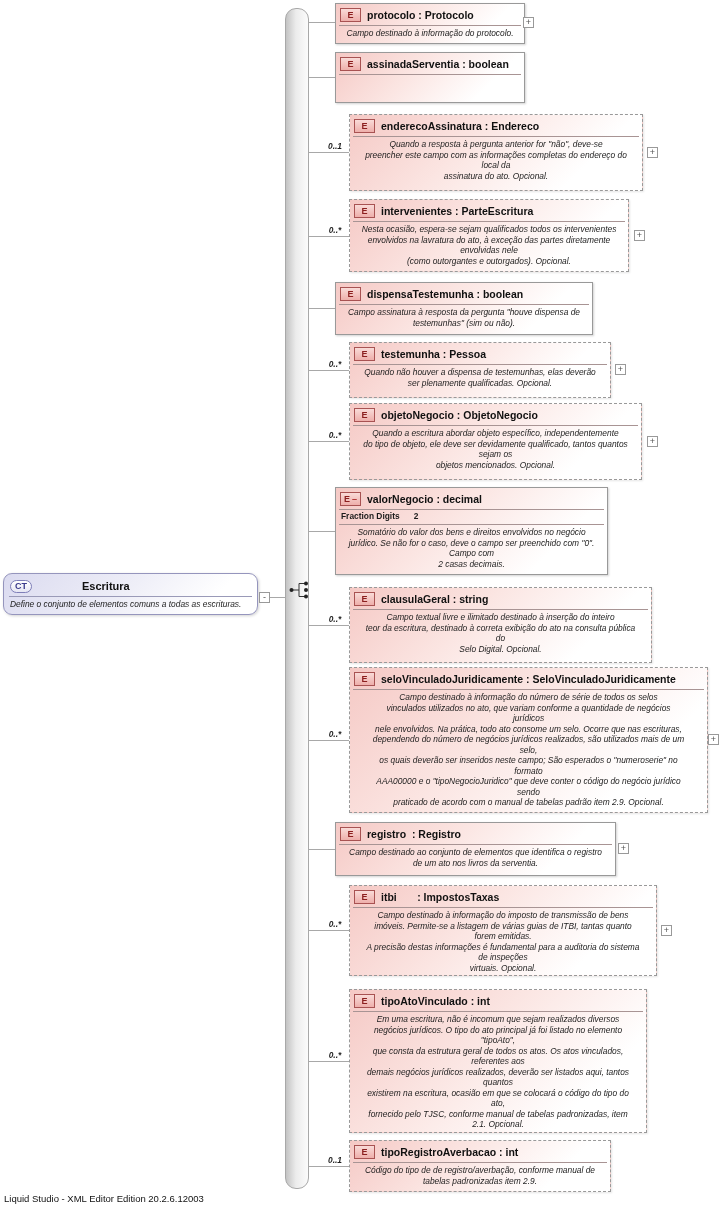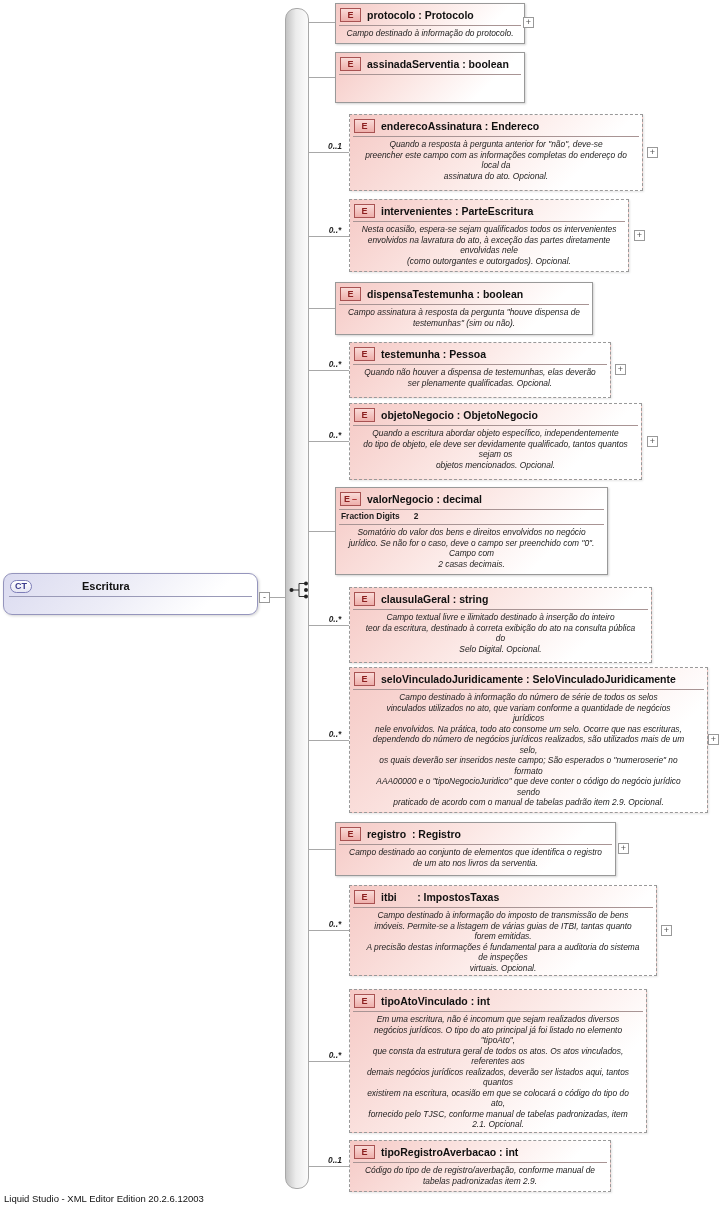--- a/index.html
+++ b/index.html
@@ -58,20 +58,21 @@
 <body>
 
 <div id="canvas">
 
   <div class="ct-box">
     <div class="ct-head">
       <span class="ct-badge">CT</span>
       <span class="ct-title">Escritura</span>
     </div>
     <div class="ct-div"></div>
+    <div class="ct-desc">Define o conjunto de elementos comuns a todas as escrituras.</div>
   </div>
 
   <div class="collapse">-</div>
   <div class="hline" style="left:270px;top:597px;width:15px"></div>
 
   <div class="seq-bar"></div>
   <svg class="seq-glyph" width="24" height="20" viewBox="0 0 24 20">
     <line x1="3" y1="10" x2="11" y2="10" stroke="#333" stroke-width="1"></line>
     <line x1="11" y1="3.5" x2="11" y2="16.5" stroke="#333" stroke-width="1"></line>
     <line x1="11" y1="3.5" x2="17" y2="3.5" stroke="#333" stroke-width="1"></line>

